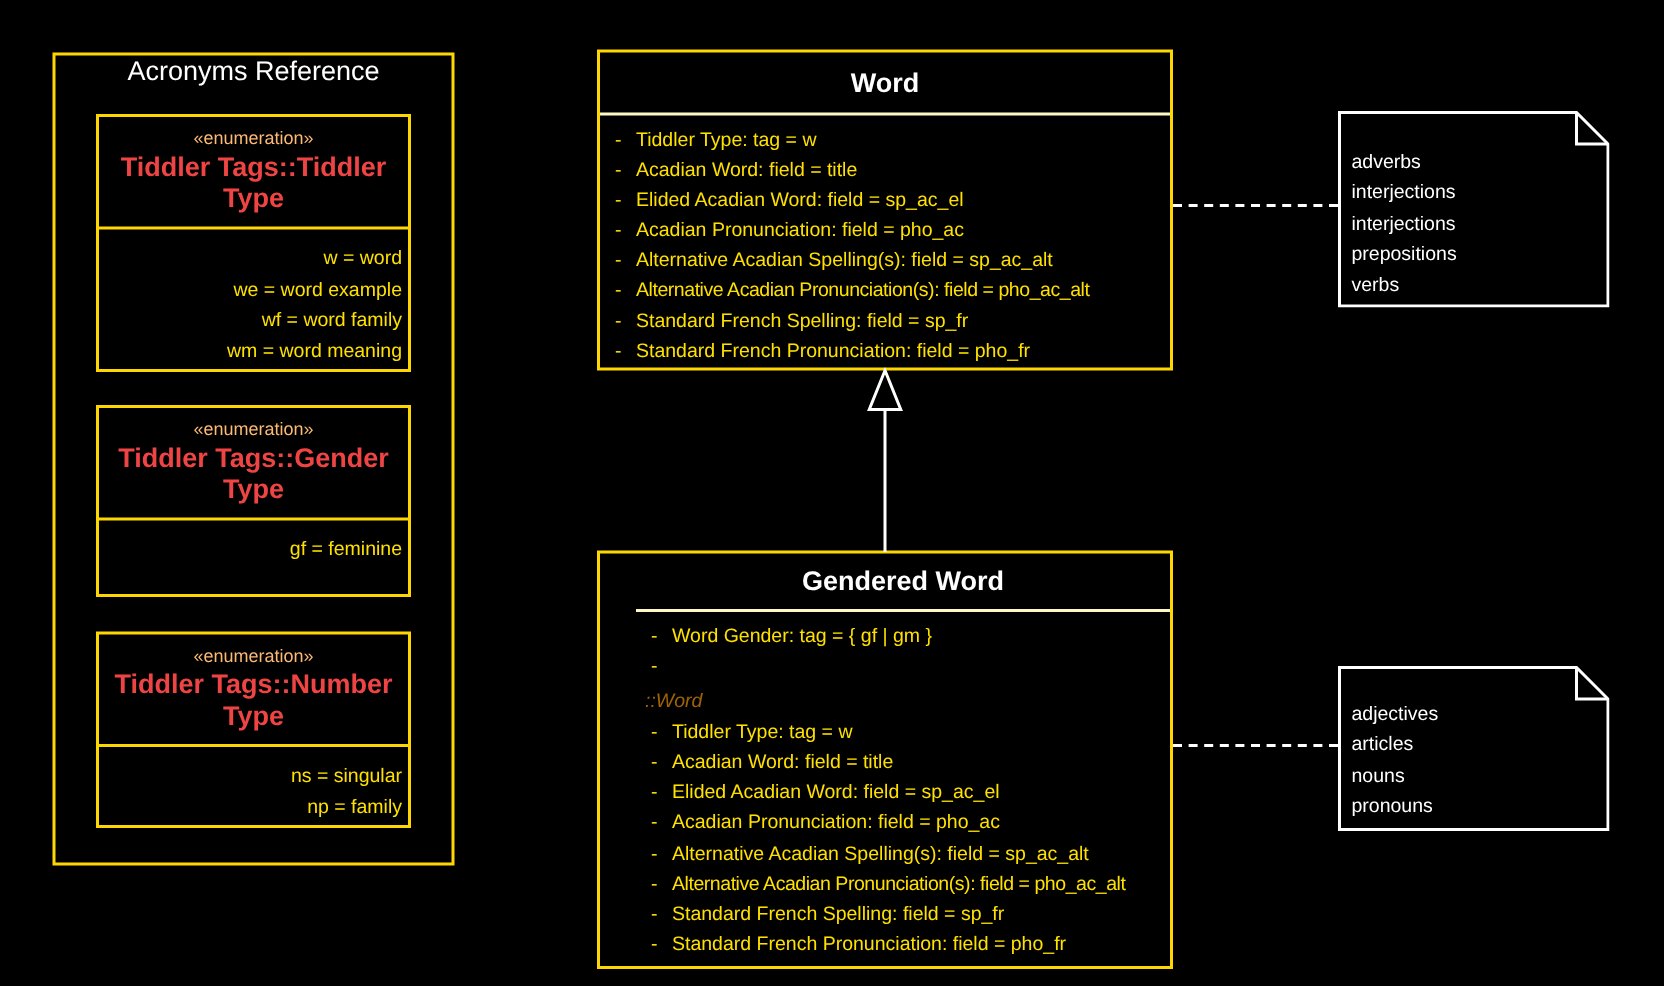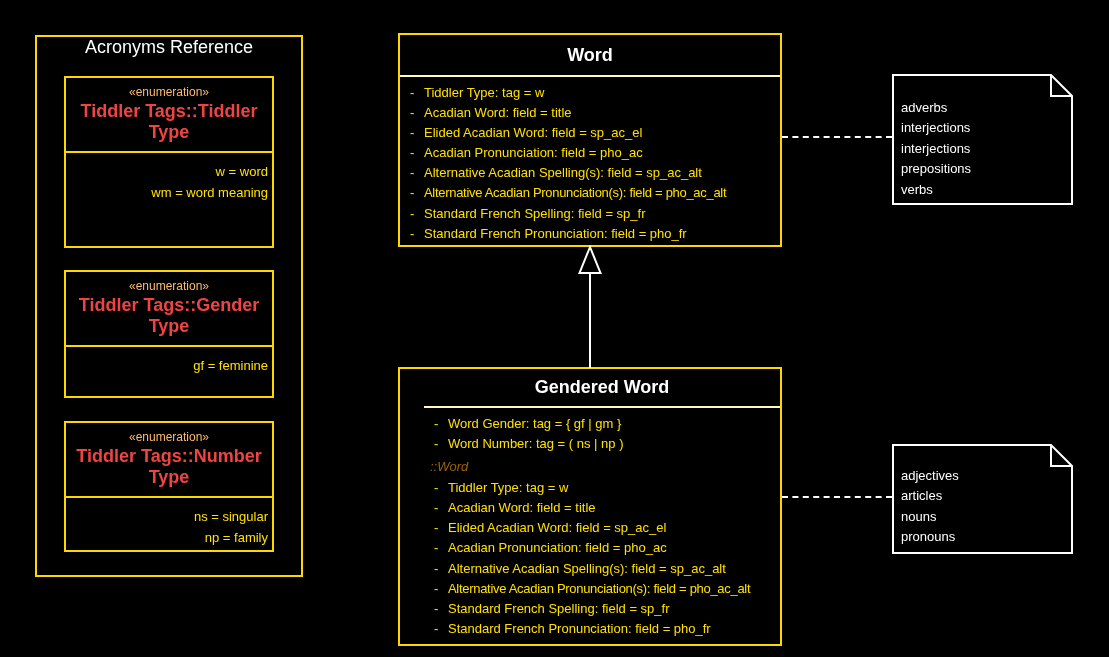--- a/index.html
+++ b/index.html
@@ -49,20 +49,22 @@
   <div class="panel-title">Acronyms Reference</div>
 </div>
 
 <div class="enum-box" style="left:64px; top:76px; width:210px; height:172px;">
   <div class="enum-header">
     <span class="enum-stereotype">«enumeration»</span>
     <span class="enum-name">Tiddler Tags::Tiddler Type</span>
   </div>
   <div class="enum-body">
     <span class="enum-item">w = word</span>
+    <span class="enum-item">we = word example</span>
+    <span class="enum-item">wf = word family</span>
     <span class="enum-item">wm = word meaning</span>
   </div>
 </div>
 
 <div class="enum-box" style="left:64px; top:270px; width:210px; height:128px;">
   <div class="enum-header">
     <span class="enum-stereotype">«enumeration»</span>
     <span class="enum-name">Tiddler Tags::Gender Type</span>
   </div>
   <div class="enum-body">
@@ -121,21 +123,20 @@
 
 <div class="class-box gendered" style="left:398px; top:367px; width:384px; height:279px;padding-left:24px;">
   <div class="class-header">Gendered Word</div>
   <div class="class-body">
     <div class="attr-row">
         <span class="attr-dash">-</span>
         <span class="attr-text">Word Gender: tag = { gf | gm }</span>
       </div>
     <div class="attr-row">
         <span class="attr-dash">-</span>
-        <span class="attr-text">Word Number: tag = ( ns | np )</span>
       </div>
     <div class="inherited-label">::Word</div>
     <div class="attr-row">
         <span class="attr-dash">-</span>
         <span class="attr-text">Tiddler Type: tag = w</span>
       </div>
     <div class="attr-row">
         <span class="attr-dash">-</span>
         <span class="attr-text">Acadian Word: field = title</span>
       </div>

